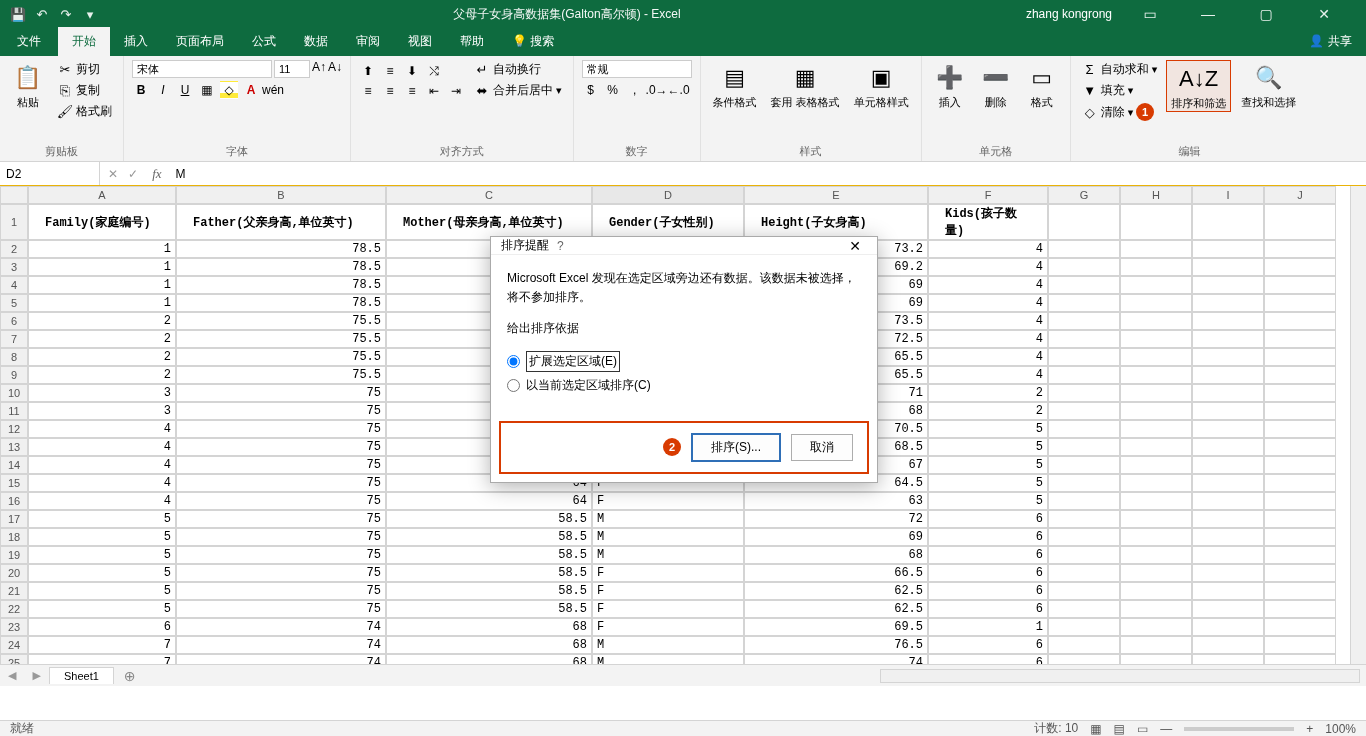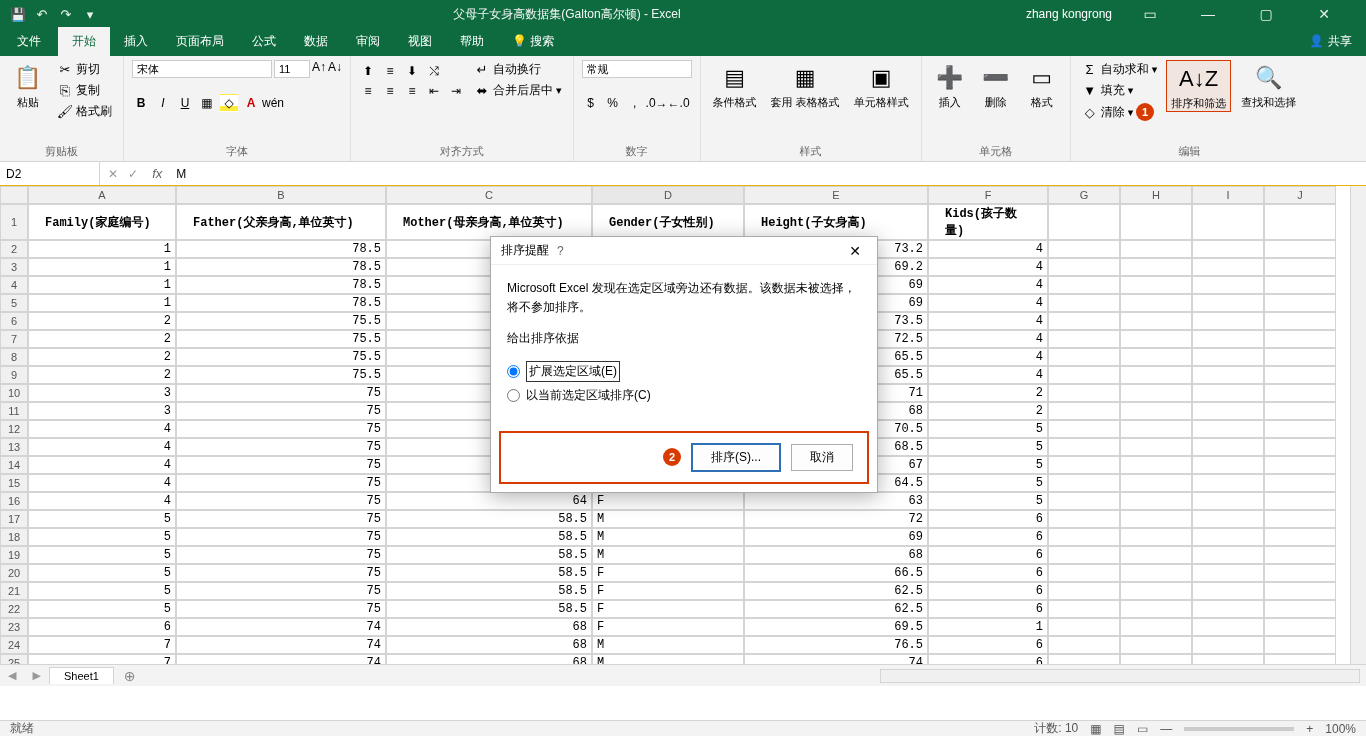--- a/index.html
+++ b/index.html
@@ -18,42 +18,42 @@
 .ribbon{height:106px;background:#f3f3f3;border-bottom:1px solid #d4d4d4;display:flex}
 .grp{border-right:1px solid #e1e1e1;padding:4px 8px 0;display:flex;flex-direction:column;justify-content:space-between}
 .grp-body{display:flex;align-items:flex-start;gap:6px;flex:1}
 .grp-label{text-align:center;font-size:11px;color:#666;padding:2px 0}
 .bigbtn{display:flex;flex-direction:column;align-items:center;gap:2px;padding:2px 4px;min-width:38px}
 .bigbtn .ic{width:32px;height:32px;display:flex;align-items:center;justify-content:center;font-size:22px}
 .bigbtn span{font-size:11px;text-align:center;line-height:12px}
 .stack{display:flex;flex-direction:column;gap:2px}
 .sbtn{display:flex;align-items:center;gap:3px;padding:1px 3px;font-size:11px;white-space:nowrap}
 .sbtn .ic{width:16px;height:16px;display:inline-flex;align-items:center;justify-content:center;font-size:13px}
-.fontsel{display:flex;gap:2px;margin-bottom:16px}
+.fontsel{display:flex;gap:2px;margin-bottom:3px}
 .fontsel input{border:1px solid #ccc;padding:2px 4px;font-size:11px;background:#fff}
 .btnrow{display:flex;gap:4px;margin-top:2px}
 .btnrow .ic{width:18px;height:18px;border:1px solid transparent;display:inline-flex;align-items:center;justify-content:center;font-size:12px}
 .highlighted{border:1px solid #d83b01!important;background:rgba(216,59,1,.08)}
 .namebox-row{height:24px;border-bottom:1px solid #eab308;display:flex;align-items:center;background:#fff}
 .namebox{width:100px;border-right:1px solid #d4d4d4;padding:0 6px;height:100%;display:flex;align-items:center;font-size:12px}
 .fx-btns{display:flex;padding:0 8px;gap:10px;color:#999}
-.fx-label{font-style:italic;font-family:Liberation Sans, sans-serif;font-size:13px;color:#666;padding:0 6px}
+.fx-label{font-style:italic;font-family:Liberation Serif, serif;font-size:13px;color:#666;padding:0 6px}
 .formula-input{flex:1;padding:0 8px;font-size:12px}
 .sheet{position:relative;height:478px;overflow:hidden}
 .grid{position:absolute;left:0;top:0}
 .grid th,.grid td{border:1px solid #d4d4d4;font-size:12px;font-weight:normal;background:#fff}
 .grid .colh{background:#f0f0f0;text-align:center;height:18px;font-size:11px;color:#555}
 .grid .rowh{background:#f0f0f0;text-align:center;width:28px;font-size:11px;color:#555}
 .grid .corner{background:#f0f0f0;width:28px}
 .grid td.cell{text-align:right;padding:0 4px;font-family:"Courier New",monospace;height:18px}
 .grid td.cell.l{text-align:left}
 .grid .hdr{font-family:"Courier New",monospace;font-weight:bold;text-align:left;padding:0 16px}
 .colD-sel{background:#e8e8e8!important;color:#0e6b3f}
 .dialog{position:absolute;left:490px;top:236px;width:388px;background:#fff;border:1px solid #aaa;box-shadow:0 4px 20px rgba(0,0,0,.3);z-index:100}
-.dlg-title{height:28px;display:flex;align-items:center;padding:0 10px;font-size:12px;background:#fff;border-bottom:1px solid #eee}
+.dlg-title{height:18px;display:flex;align-items:center;padding:0 10px;font-size:12px;background:#fff;border-bottom:1px solid #eee}
 .dlg-title .cls{margin-left:auto;font-size:14px;padding:0 6px;cursor:pointer}
 .dlg-title .hlp{padding:0 8px;color:#666}
 .dlg-body{padding:14px 16px;font-size:12px;line-height:1.6}
 .dlg-body p{margin-bottom:12px}
 .radio-row{display:flex;align-items:center;gap:6px;margin:4px 0;font-size:12px}
 .radio-row input{width:13px;height:13px}
 .radio-row.sel label{border:1px solid #333;padding:0 2px}
 .dlg-buttons{display:flex;justify-content:flex-end;gap:10px;padding:10px 14px;align-items:center;border:2px solid #d83b01;margin:8px}
 .dlg-btn{padding:4px 18px;border:1px solid #adadad;background:#fdfdfd;font-size:12px;cursor:pointer}
 .dlg-btn.primary{border:2px solid #2f6fb7}

